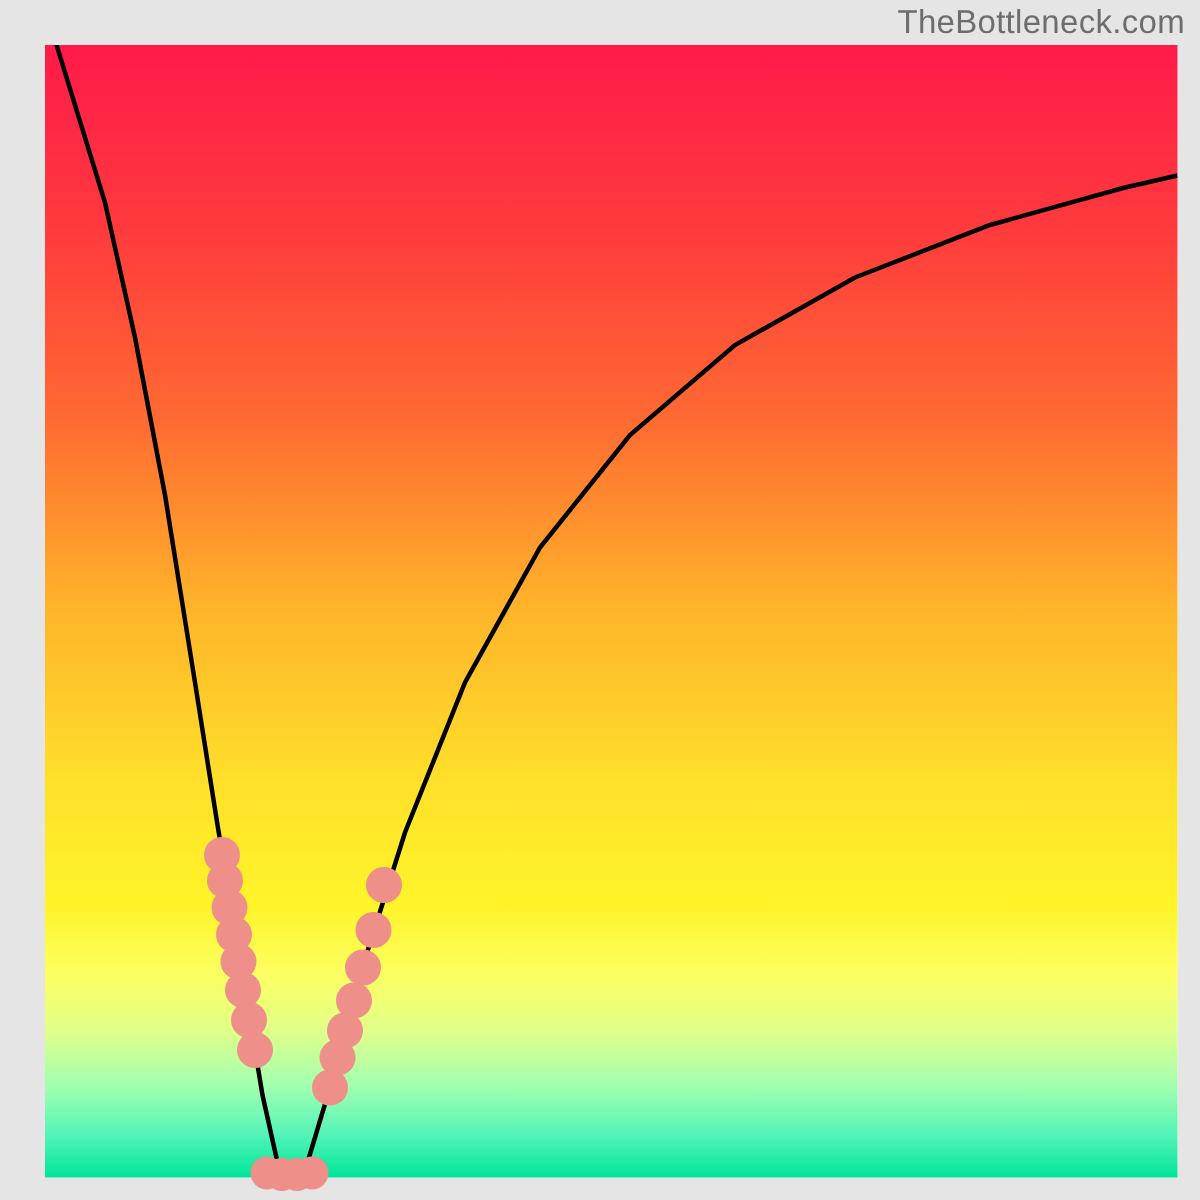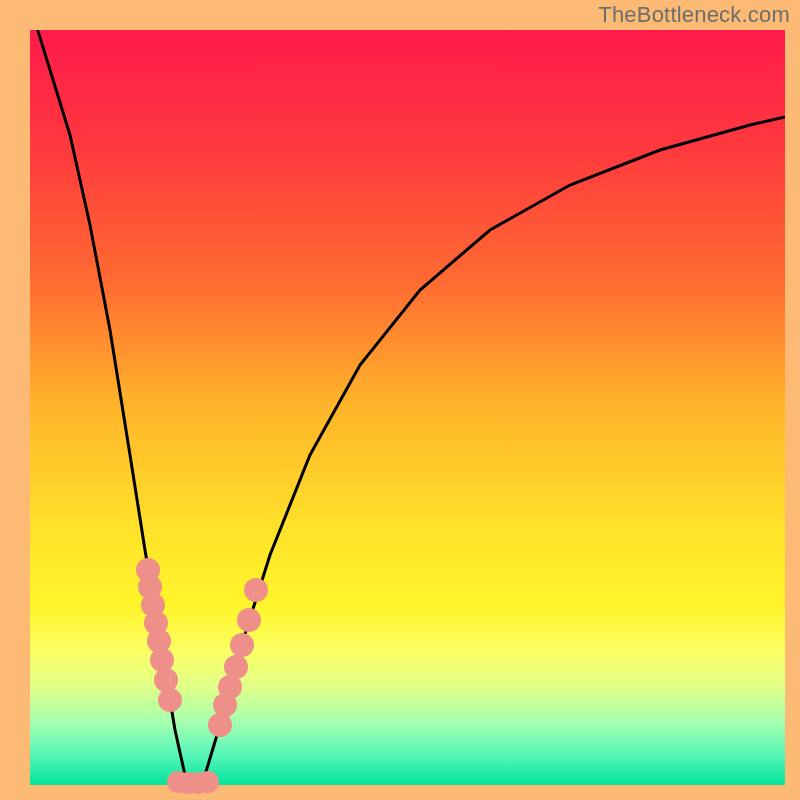--- a/index.html
+++ b/index.html
@@ -7,21 +7,21 @@
     padding: 0;
     width: 800px;
     height: 800px;
     overflow: hidden;
     background: #000;
     font-family: Arial, Helvetica, sans-serif;
   }
   .frame {
     position: absolute;
     inset: 0;
-    background: #fdba74;
+    background: #e5e5e5;
   }
   .plot {
     position: absolute;
     background: #fff;
   }
   .gradient {
     position: absolute;
     inset: 0;
   }
   .curve-svg {

